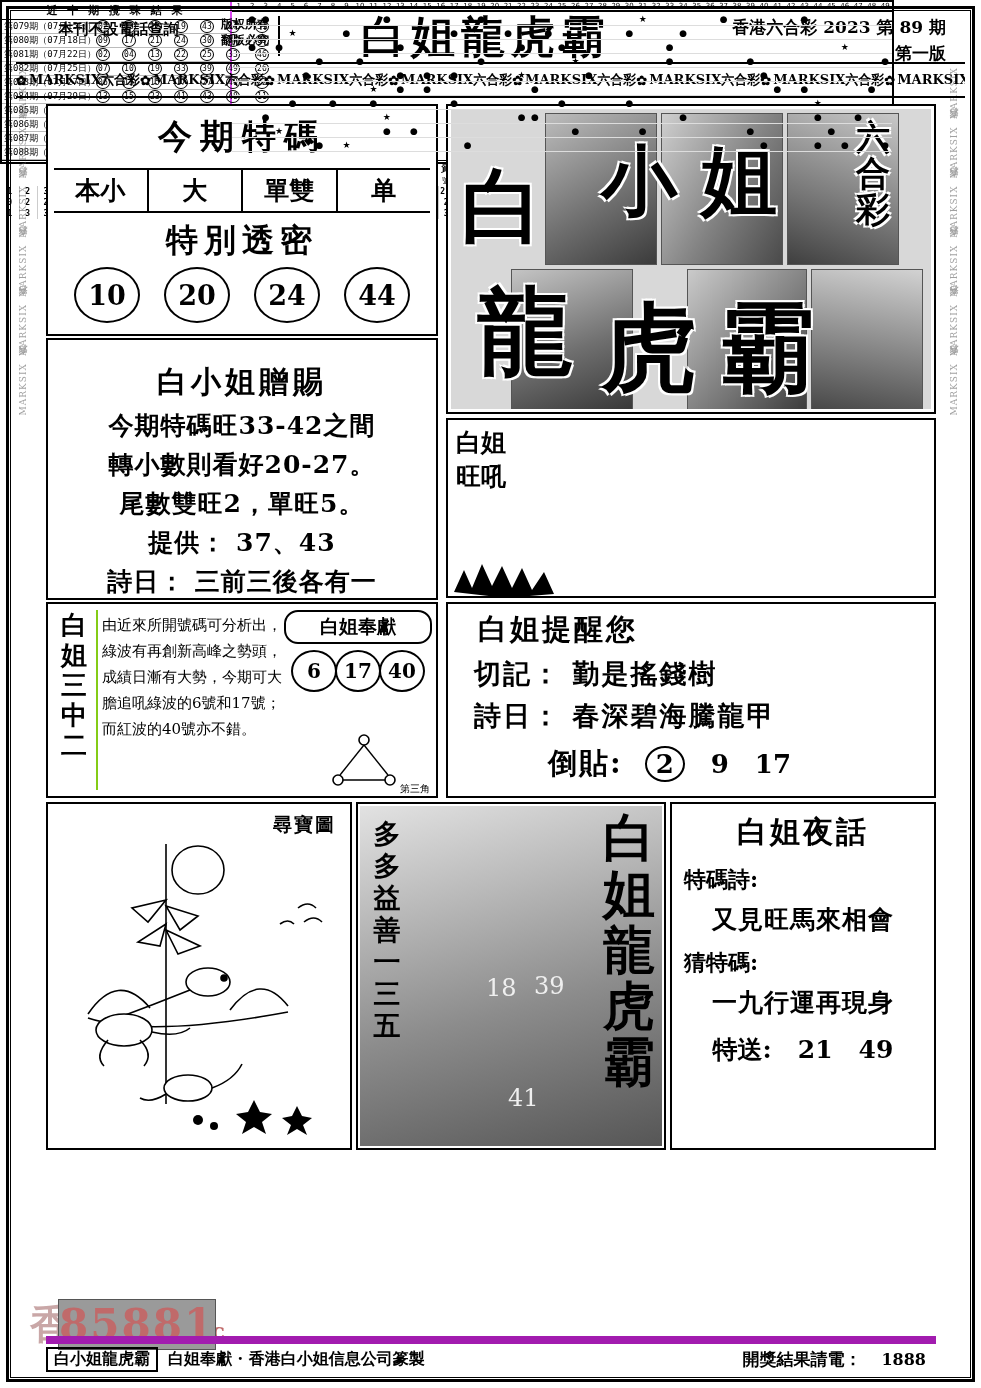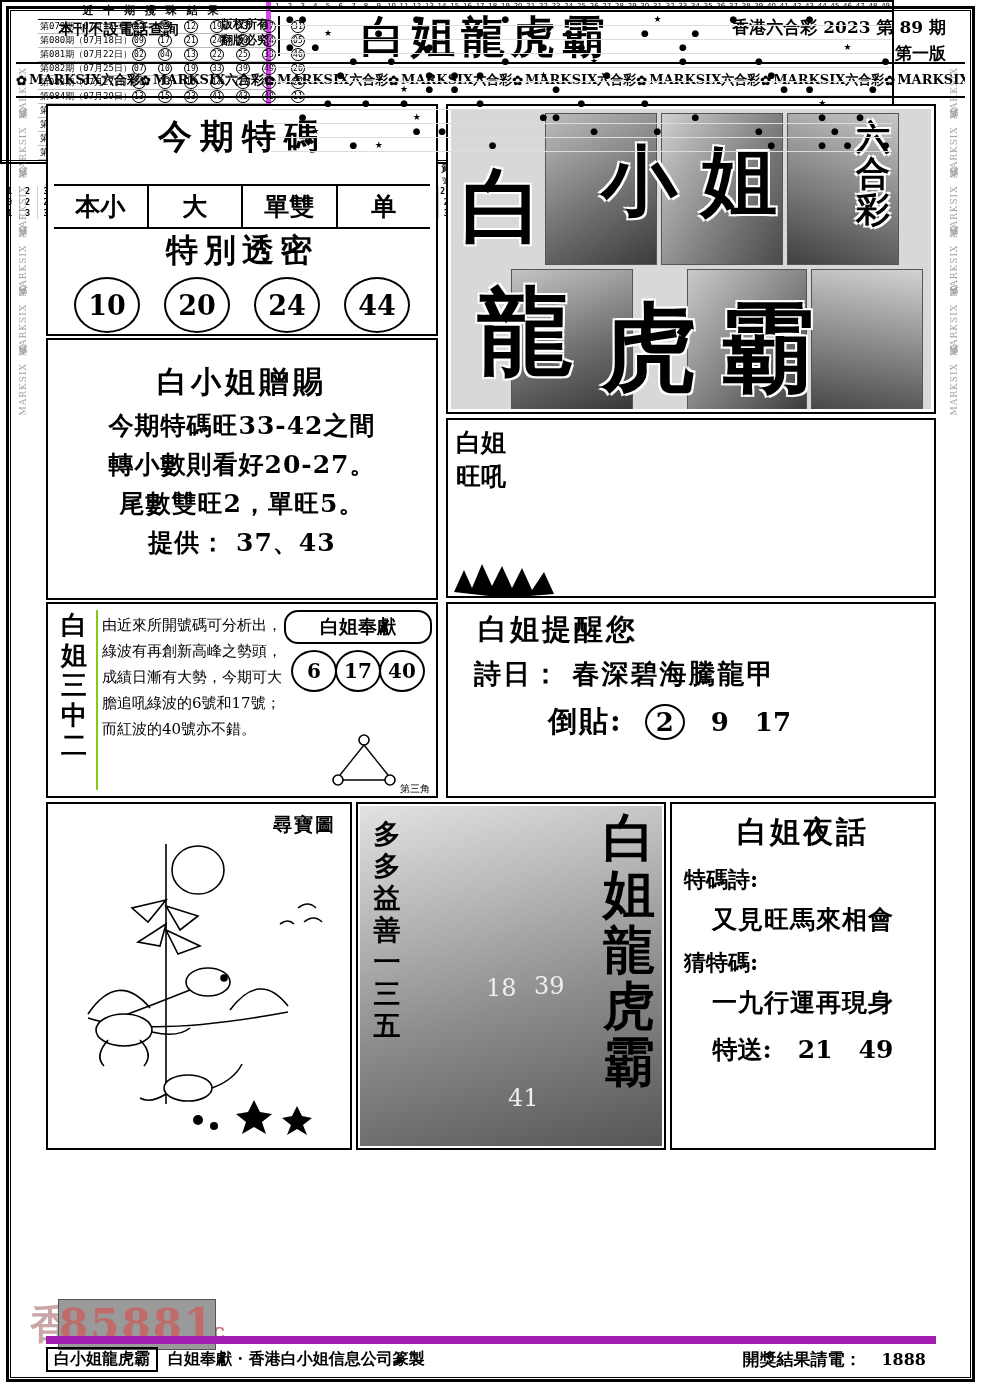--- a/index.html
+++ b/index.html
@@ -63,26 +63,26 @@
   .banner .bi{display:flex;align-items:center;gap:2px;}
   .flower{font-size:13px;}
 
   
   .panel{position:absolute;border:2px solid #000;box-sizing:border-box;background:#fff;}
 
   
   #p-tema{left:46px;top:104px;width:392px;height:232px;}
   .tema-title{text-align:center;font-size:34px;font-weight:bold;letter-spacing:8px;
     font-family:"DejaVu Serif","Liberation Serif",serif;margin-top:8px;}
-  .tema-row{display:flex;margin:24px 6px 0 6px;border-top:2px solid #000;border-bottom:2px solid #000;}
+  .tema-row{display:flex;margin:8px 6px 0 6px;border-top:2px solid #000;border-bottom:2px solid #000;}
   .tema-cell{flex:1;text-align:center;font-size:25px;font-weight:bold;padding:4px 0;
     font-family:"DejaVu Serif","Liberation Serif",serif;border-right:2px solid #000;}
   .tema-cell:last-child{border-right:none;}
   .tema-sub{text-align:center;font-size:32px;font-weight:bold;letter-spacing:6px;
-    font-family:"DejaVu Serif","Liberation Serif",serif;}
+    margin-top:6px;font-family:"DejaVu Serif","Liberation Serif",serif;}
   .balls{display:flex;justify-content:space-around;margin-top:4px;padding:0 14px;}
   .ball{width:62px;height:52px;border:2px solid #000;border-radius:50%;
     display:flex;align-items:center;justify-content:center;font-size:27px;font-weight:bold;
     font-family:"DejaVu Serif","Liberation Serif",serif;}
 
   
   #p-gift{left:46px;top:338px;width:392px;height:262px;}
   .gift-title{text-align:center;font-size:30px;font-weight:bold;letter-spacing:4px;
     margin-top:22px;font-family:"DejaVu Serif","Liberation Serif",serif;}
   .gift-line{font-size:25px;font-weight:bold;text-align:center;margin-top:6px;
@@ -183,21 +183,21 @@
   .night-line{font-size:25px;font-weight:bold;text-align:center;margin-top:8px;
     letter-spacing:1px;font-family:"DejaVu Serif","Liberation Serif",serif;}
   .night-send{display:flex;align-items:center;justify-content:center;margin-top:14px;gap:26px;
     font-size:25px;font-weight:bold;font-family:"DejaVu Serif","Liberation Serif",serif;}
 
   
   #p-table{left:46px;top:1154px;width:890px;height:160px;border:2px solid #000;}
   .tbl-head{font-size:11px;font-weight:bold;text-align:center;letter-spacing:3px;
     border-bottom:1px solid #000;font-family:"DejaVu Serif","Liberation Serif",serif;padding:1px 0;}
   .tbl-wrap{display:flex;}
-  .tbl-left{width:228px;border-right:5px solid #d946ef;padding-left:36px;}
+  .tbl-left{width:228px;border-right:2px solid #d946ef;}
   .rowline{display:flex;font-size:9px;line-height:13px;
     font-family:"DejaVu Sans Mono","Liberation Mono",monospace;border-bottom:1px solid #bbb;}
   .rowline .iss{width:112px;padding-left:2px;white-space:nowrap;}
   .rowline .nums{flex:1;display:flex;gap:12px;}
   .nm{border:1px solid #000;border-radius:50%;width:12px;height:11px;font-size:8px;
     display:flex;align-items:center;justify-content:center;}
   .dotgrid{flex:1;position:relative;}
   .dotgrid .hdr{display:flex;font-size:7px;line-height:9px;border-bottom:1px solid #000;}
   .dotgrid .hdr span{flex:1;text-align:center;}
   .dotrow{display:flex;height:13px;align-items:center;border-bottom:1px solid #ddd;}
@@ -305,20 +305,21 @@
       <div class="ball">44</div>
     </div>
   </div>
 
   <div class="panel" id="p-gift">
     <div class="gift-title">白小姐贈賜</div>
     <div class="gift-line">今期特碼旺33-42之間</div>
     <div class="gift-line">轉小數則看好20-27。</div>
     <div class="gift-line">尾數雙旺2，單旺5。</div>
     <div class="gift-line">提供： 37、43</div>
+    <div class="gift-line">詩日： 三前三後各有一</div>
   </div>
 
   <div class="panel" id="p-three">
     <div class="three-side">白姐三中二</div>
     <div class="three-body">由近來所開號碼可分析出，綠波有再創新高峰之勢頭，成績日漸有大勢，今期可大膽追吼綠波的6號和17號；而紅波的40號亦不錯。</div>
     <div class="three-right">
       <div class="three-cap">白姐奉獻</div>
       <div class="three-balls">
         <div class="sball">6</div>
         <div class="sball">17</div>
@@ -356,20 +357,21 @@
 
   <div class="panel" id="p-wang">
     <div class="wang-side">白姐旺吼</div>
     <svg class="burst" viewBox="0 0 112 40">
       <polygon points="4,34 14,12 22,30 32,6 42,28 52,8 62,30 72,10 82,32 94,14 104,36 56,40" fill="#000"></polygon>
     </svg>
   </div>
 
   <div class="panel" id="p-remind">
     <div class="rm-title">白姐提醒您</div>
+    <div class="rm-line">切記： 勤是搖錢樹</div>
     <div class="rm-line">詩日： 春深碧海騰龍甲</div>
     <div class="rm-bottom">
       <div class="lbl">倒貼:</div>
       <div class="rm-num circled">2</div>
       <div class="rm-num">9</div>
       <div class="rm-num">17</div>
     </div>
   </div>
 
   <div class="panel" id="p-draw">

